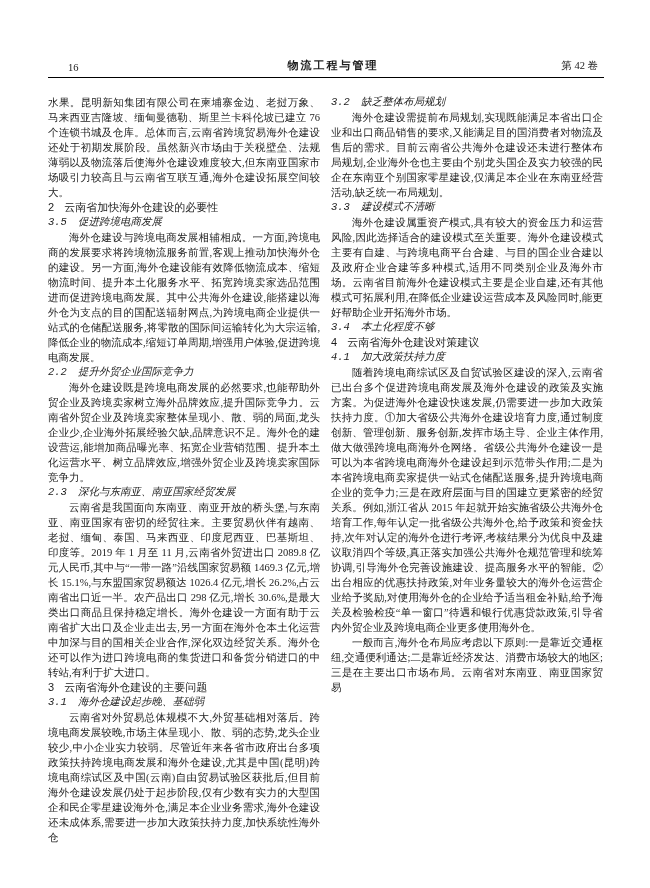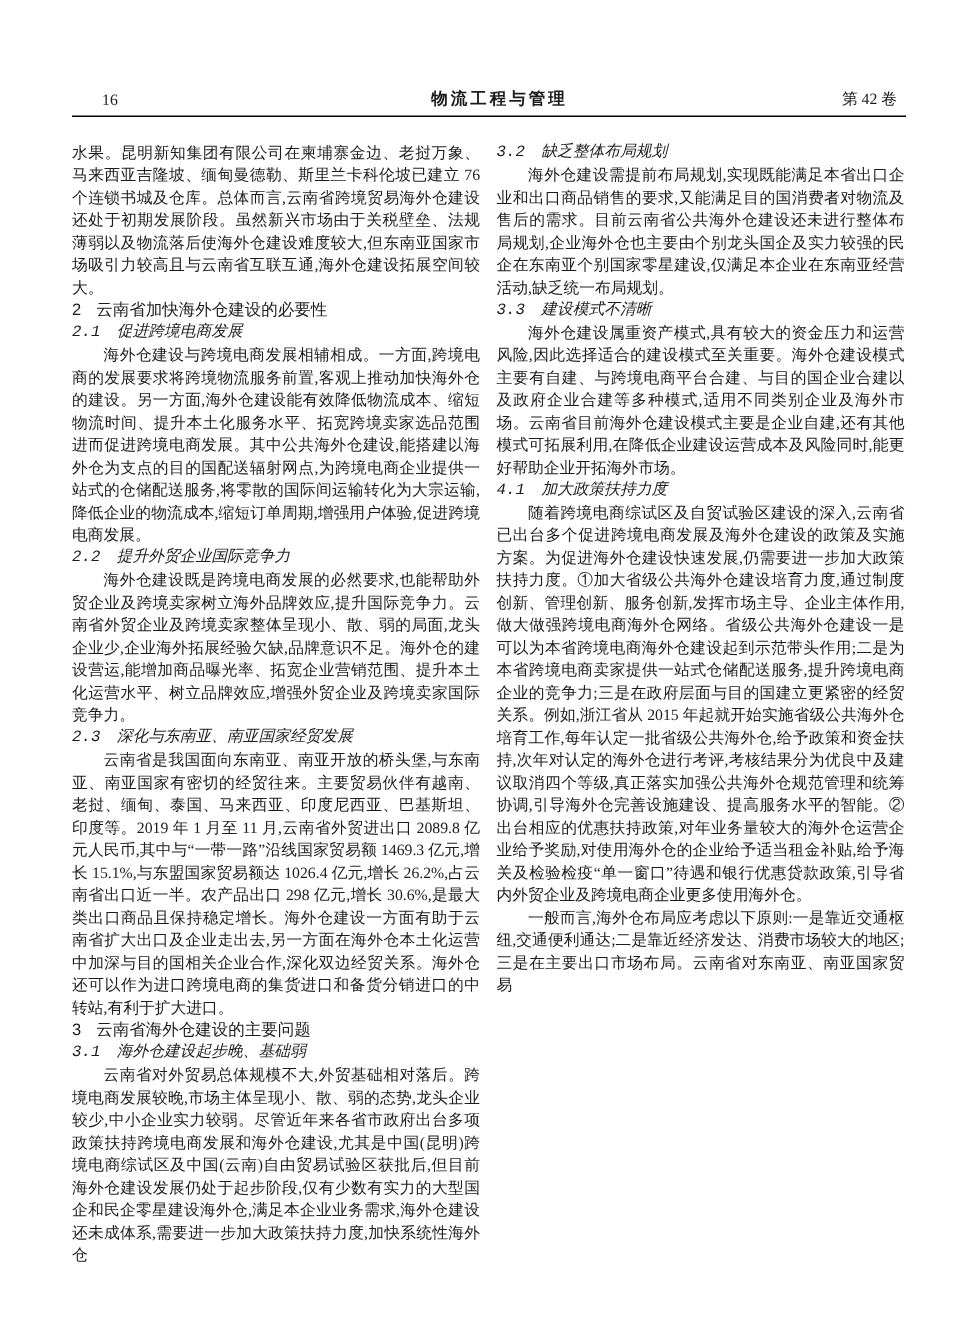--- a/index.html
+++ b/index.html
@@ -76,33 +76,35 @@
   <div class="header">
     <span class="pageno">16</span>
     <span class="jtitle">物流工程与管理</span>
     <span class="volume">第 42 卷</span>
   </div>
   <div class="rule"></div>
   <div class="columns">
     <div class="col">
         <div class="block paragraph">水果。昆明新知集团有限公司在柬埔寨金边、老挝万象、马来西亚吉隆坡、缅甸曼德勒、斯里兰卡科伦坡已建立 76 个连锁书城及仓库。总体而言,云南省跨境贸易海外仓建设还处于初期发展阶段。虽然新兴市场由于关税壁垒、法规薄弱以及物流落后使海外仓建设难度较大,但东南亚国家市场吸引力较高且与云南省互联互通,海外仓建设拓展空间较大。</div>
         <div class="block heading"><span class="num">2</span><span>云南省加快海外仓建设的必要性</span></div>
-        <div class="block subheading"><span class="num">2.1</span><span>促进跨境电商发展</span></div>
+        <div class="block subheading"><span class="num">3.5</span><span>促进跨境电商发展</span></div>
         <div class="block paragraph indent">海外仓建设与跨境电商发展相辅相成。一方面,跨境电商的发展要求将跨境物流服务前置,客观上推动加快海外仓的建设。另一方面,海外仓建设能有效降低物流成本、缩短物流时间、提升本土化服务水平、拓宽跨境卖家选品范围进而促进跨境电商发展。其中公共海外仓建设,能搭建以海外仓为支点的目的国配送辐射网点,为跨境电商企业提供一站式的仓储配送服务,将零散的国际间运输转化为大宗运输,降低企业的物流成本,缩短订单周期,增强用户体验,促进跨境电商发展。</div>
         <div class="block subheading"><span class="num">2.2</span><span>提升外贸企业国际竞争力</span></div>
         <div class="block paragraph indent">海外仓建设既是跨境电商发展的必然要求,也能帮助外贸企业及跨境卖家树立海外品牌效应,提升国际竞争力。云南省外贸企业及跨境卖家整体呈现小、散、弱的局面,龙头企业少,企业海外拓展经验欠缺,品牌意识不足。海外仓的建设营运,能增加商品曝光率、拓宽企业营销范围、提升本土化运营水平、树立品牌效应,增强外贸企业及跨境卖家国际竞争力。</div>
         <div class="block subheading"><span class="num">2.3</span><span>深化与东南亚、南亚国家经贸发展</span></div>
         <div class="block paragraph indent">云南省是我国面向东南亚、南亚开放的桥头堡,与东南亚、南亚国家有密切的经贸往来。主要贸易伙伴有越南、老挝、缅甸、泰国、马来西亚、印度尼西亚、巴基斯坦、印度等。2019 年 1 月至 11 月,云南省外贸进出口 2089.8 亿元人民币,其中与“一带一路”沿线国家贸易额 1469.3 亿元,增长 15.1%,与东盟国家贸易额达 1026.4 亿元,增长 26.2%,占云南省出口近一半。农产品出口 298 亿元,增长 30.6%,是最大类出口商品且保持稳定增长。海外仓建设一方面有助于云南省扩大出口及企业走出去,另一方面在海外仓本土化运营中加深与目的国相关企业合作,深化双边经贸关系。海外仓还可以作为进口跨境电商的集货进口和备货分销进口的中转站,有利于扩大进口。</div>
         <div class="block heading"><span class="num">3</span><span>云南省海外仓建设的主要问题</span></div>
         <div class="block subheading"><span class="num">3.1</span><span>海外仓建设起步晚、基础弱</span></div>
         <div class="block paragraph indent">云南省对外贸易总体规模不大,外贸基础相对落后。跨境电商发展较晚,市场主体呈现小、散、弱的态势,龙头企业较少,中小企业实力较弱。尽管近年来各省市政府出台多项政策扶持跨境电商发展和海外仓建设,尤其是中国(昆明)跨境电商综试区及中国(云南)自由贸易试验区获批后,但目前海外仓建设发展仍处于起步阶段,仅有少数有实力的大型国企和民企零星建设海外仓,满足本企业业务需求,海外仓建设还未成体系,需要进一步加大政策扶持力度,加快系统性海外仓</div>
       </div>
     <div class="col">
         <div class="block subheading"><span class="num">3.2</span><span>缺乏整体布局规划</span></div>
         <div class="block paragraph indent">海外仓建设需提前布局规划,实现既能满足本省出口企业和出口商品销售的要求,又能满足目的国消费者对物流及售后的需求。目前云南省公共海外仓建设还未进行整体布局规划,企业海外仓也主要由个别龙头国企及实力较强的民企在东南亚个别国家零星建设,仅满足本企业在东南亚经营活动,缺乏统一布局规划。</div>
         <div class="block subheading"><span class="num">3.3</span><span>建设模式不清晰</span></div>
         <div class="block paragraph indent">海外仓建设属重资产模式,具有较大的资金压力和运营风险,因此选择适合的建设模式至关重要。海外仓建设模式主要有自建、与跨境电商平台合建、与目的国企业合建以及政府企业合建等多种模式,适用不同类别企业及海外市场。云南省目前海外仓建设模式主要是企业自建,还有其他模式可拓展利用,在降低企业建设运营成本及风险同时,能更好帮助企业开拓海外市场。</div>
+        <div class="block subheading"><span class="num">3.4</span><span>本土化程度不够</span></div>
+        <div class="block heading"><span class="num">4</span><span>云南省海外仓建设对策建议</span></div>
         <div class="block subheading"><span class="num">4.1</span><span>加大政策扶持力度</span></div>
         <div class="block paragraph indent">随着跨境电商综试区及自贸试验区建设的深入,云南省已出台多个促进跨境电商发展及海外仓建设的政策及实施方案。为促进海外仓建设快速发展,仍需要进一步加大政策扶持力度。①加大省级公共海外仓建设培育力度,通过制度创新、管理创新、服务创新,发挥市场主导、企业主体作用,做大做强跨境电商海外仓网络。省级公共海外仓建设一是可以为本省跨境电商海外仓建设起到示范带头作用;二是为本省跨境电商卖家提供一站式仓储配送服务,提升跨境电商企业的竞争力;三是在政府层面与目的国建立更紧密的经贸关系。例如,浙江省从 2015 年起就开始实施省级公共海外仓培育工作,每年认定一批省级公共海外仓,给予政策和资金扶持,次年对认定的海外仓进行考评,考核结果分为优良中及建议取消四个等级,真正落实加强公共海外仓规范管理和统筹协调,引导海外仓完善设施建设、提高服务水平的智能。②出台相应的优惠扶持政策,对年业务量较大的海外仓运营企业给予奖励,对使用海外仓的企业给予适当租金补贴,给予海关及检验检疫“单一窗口”待遇和银行优惠贷款政策,引导省内外贸企业及跨境电商企业更多使用海外仓。</div>
         <div class="block paragraph indent">一般而言,海外仓布局应考虑以下原则:一是靠近交通枢纽,交通便利通达;二是靠近经济发达、消费市场较大的地区;三是在主要出口市场布局。云南省对东南亚、南亚国家贸易</div>
       </div>
   </div>
 </div>
 
 </body></html>

